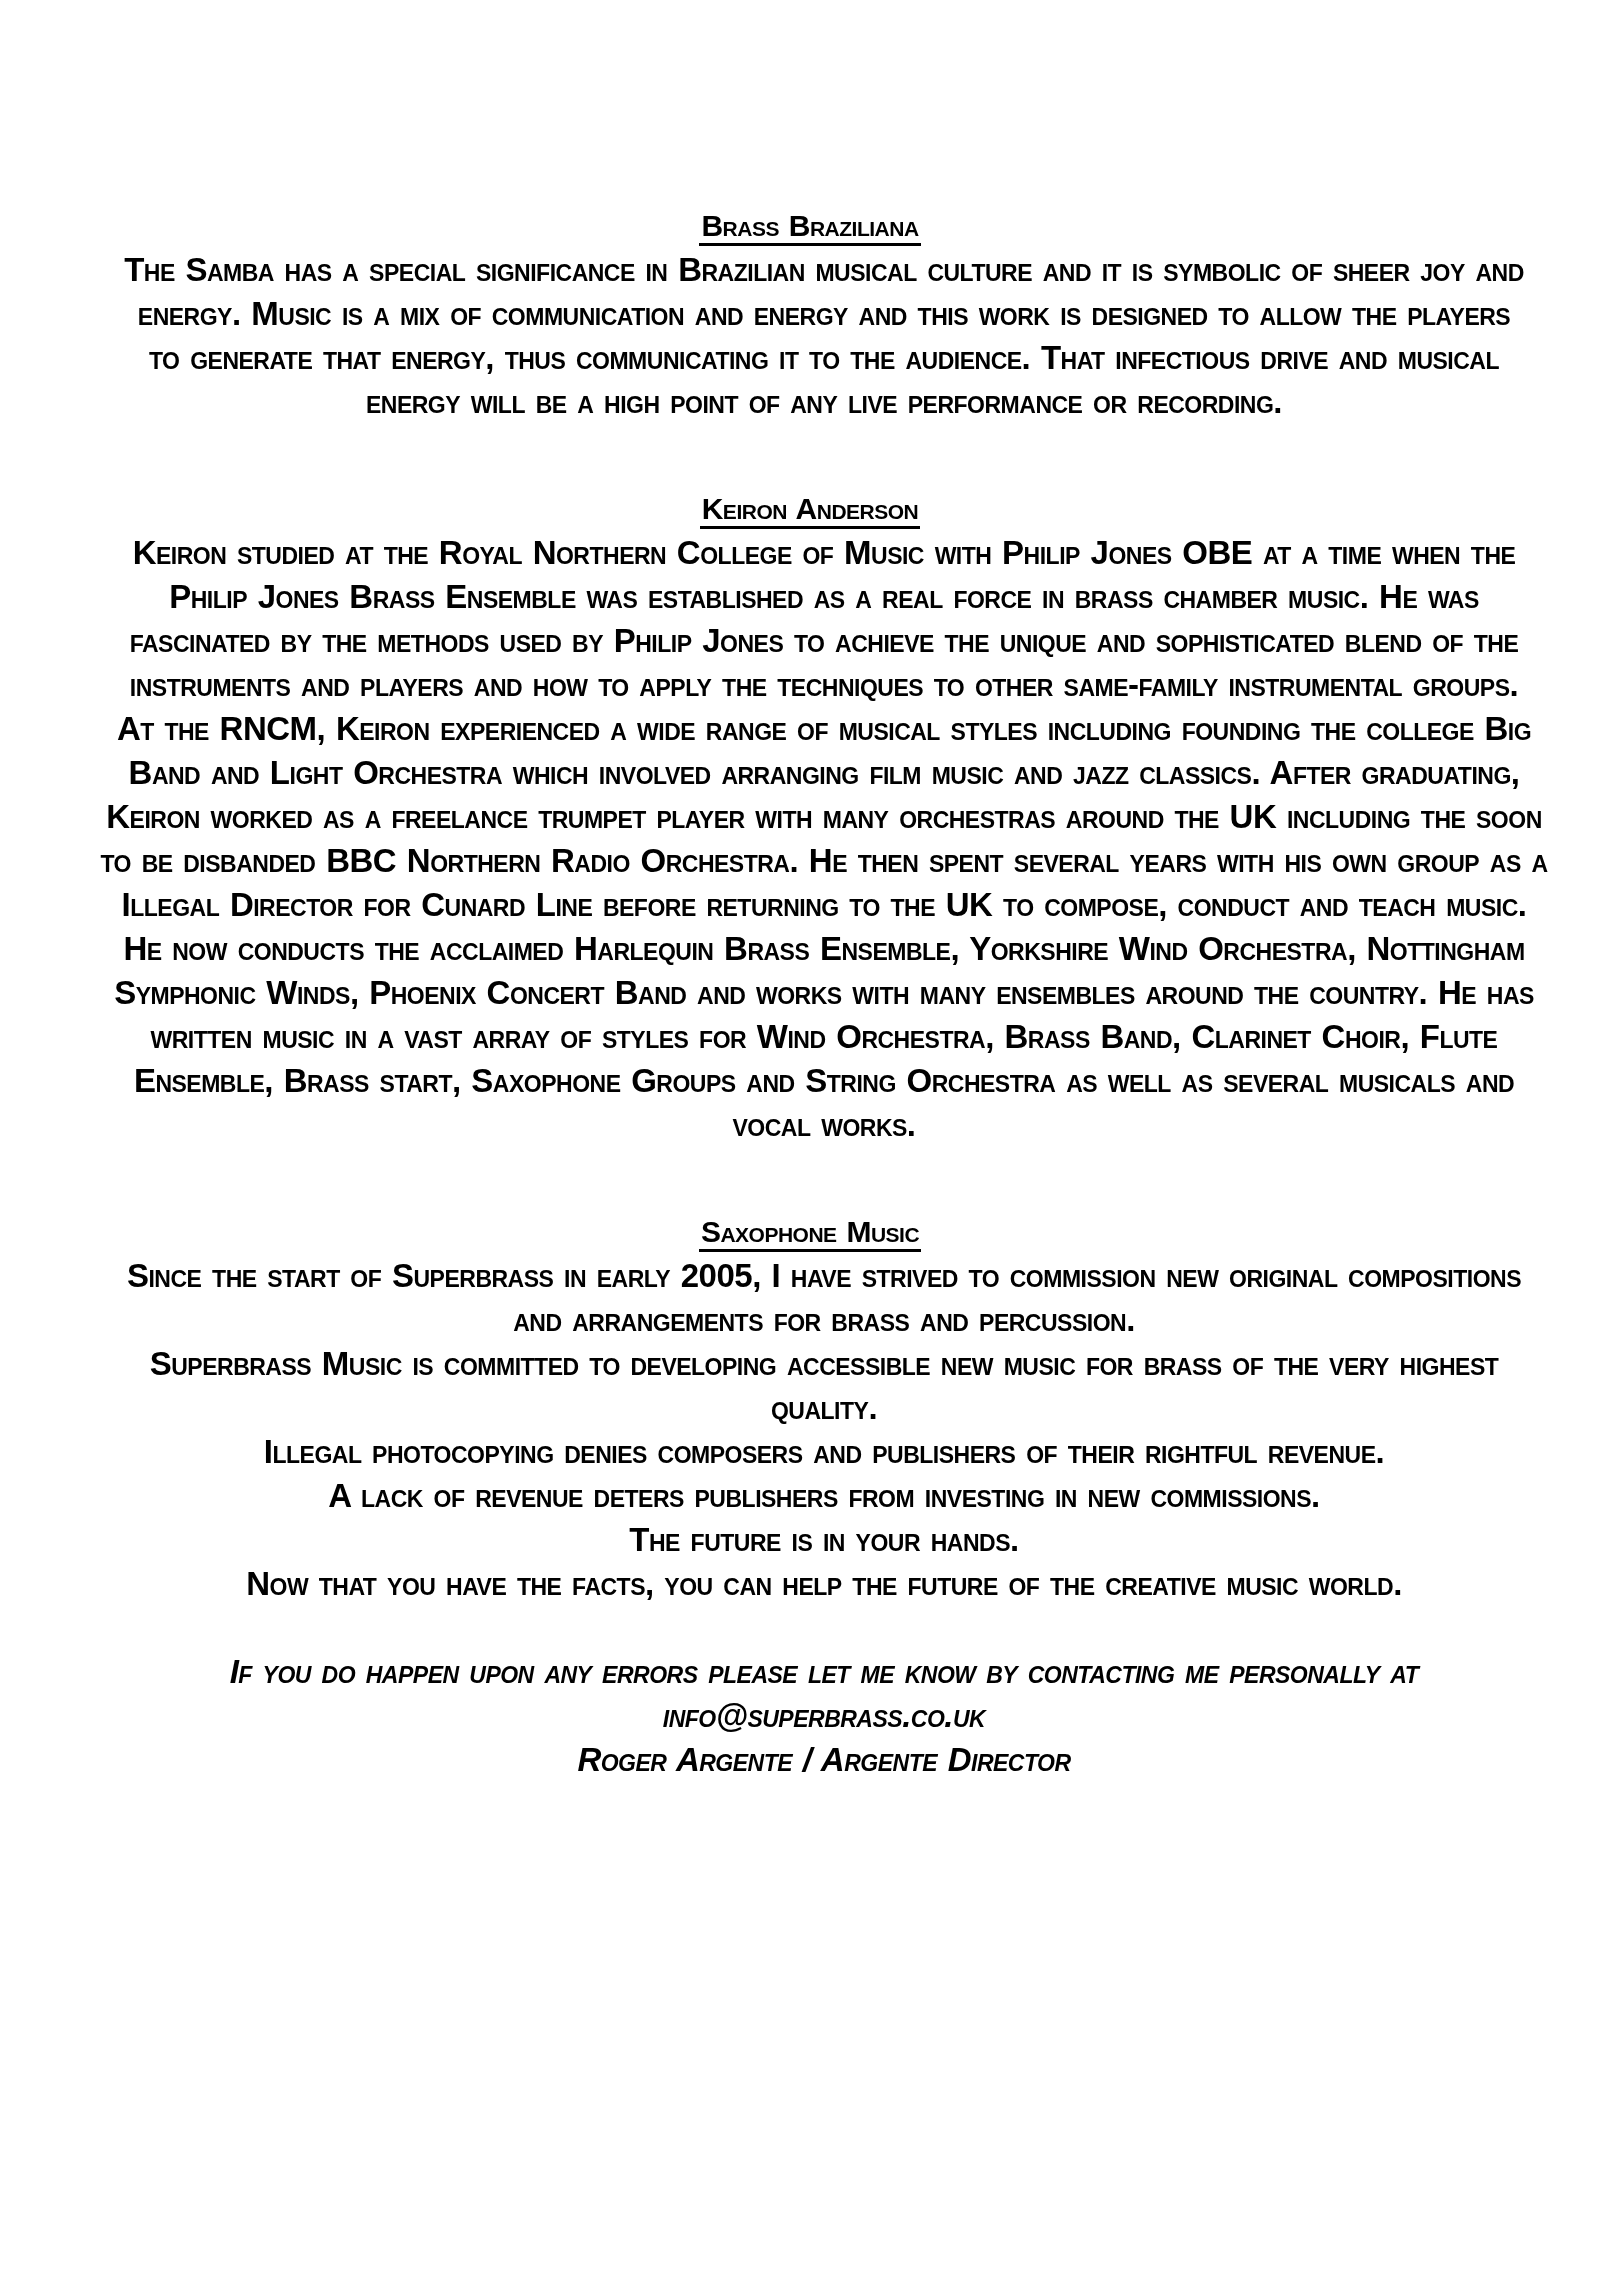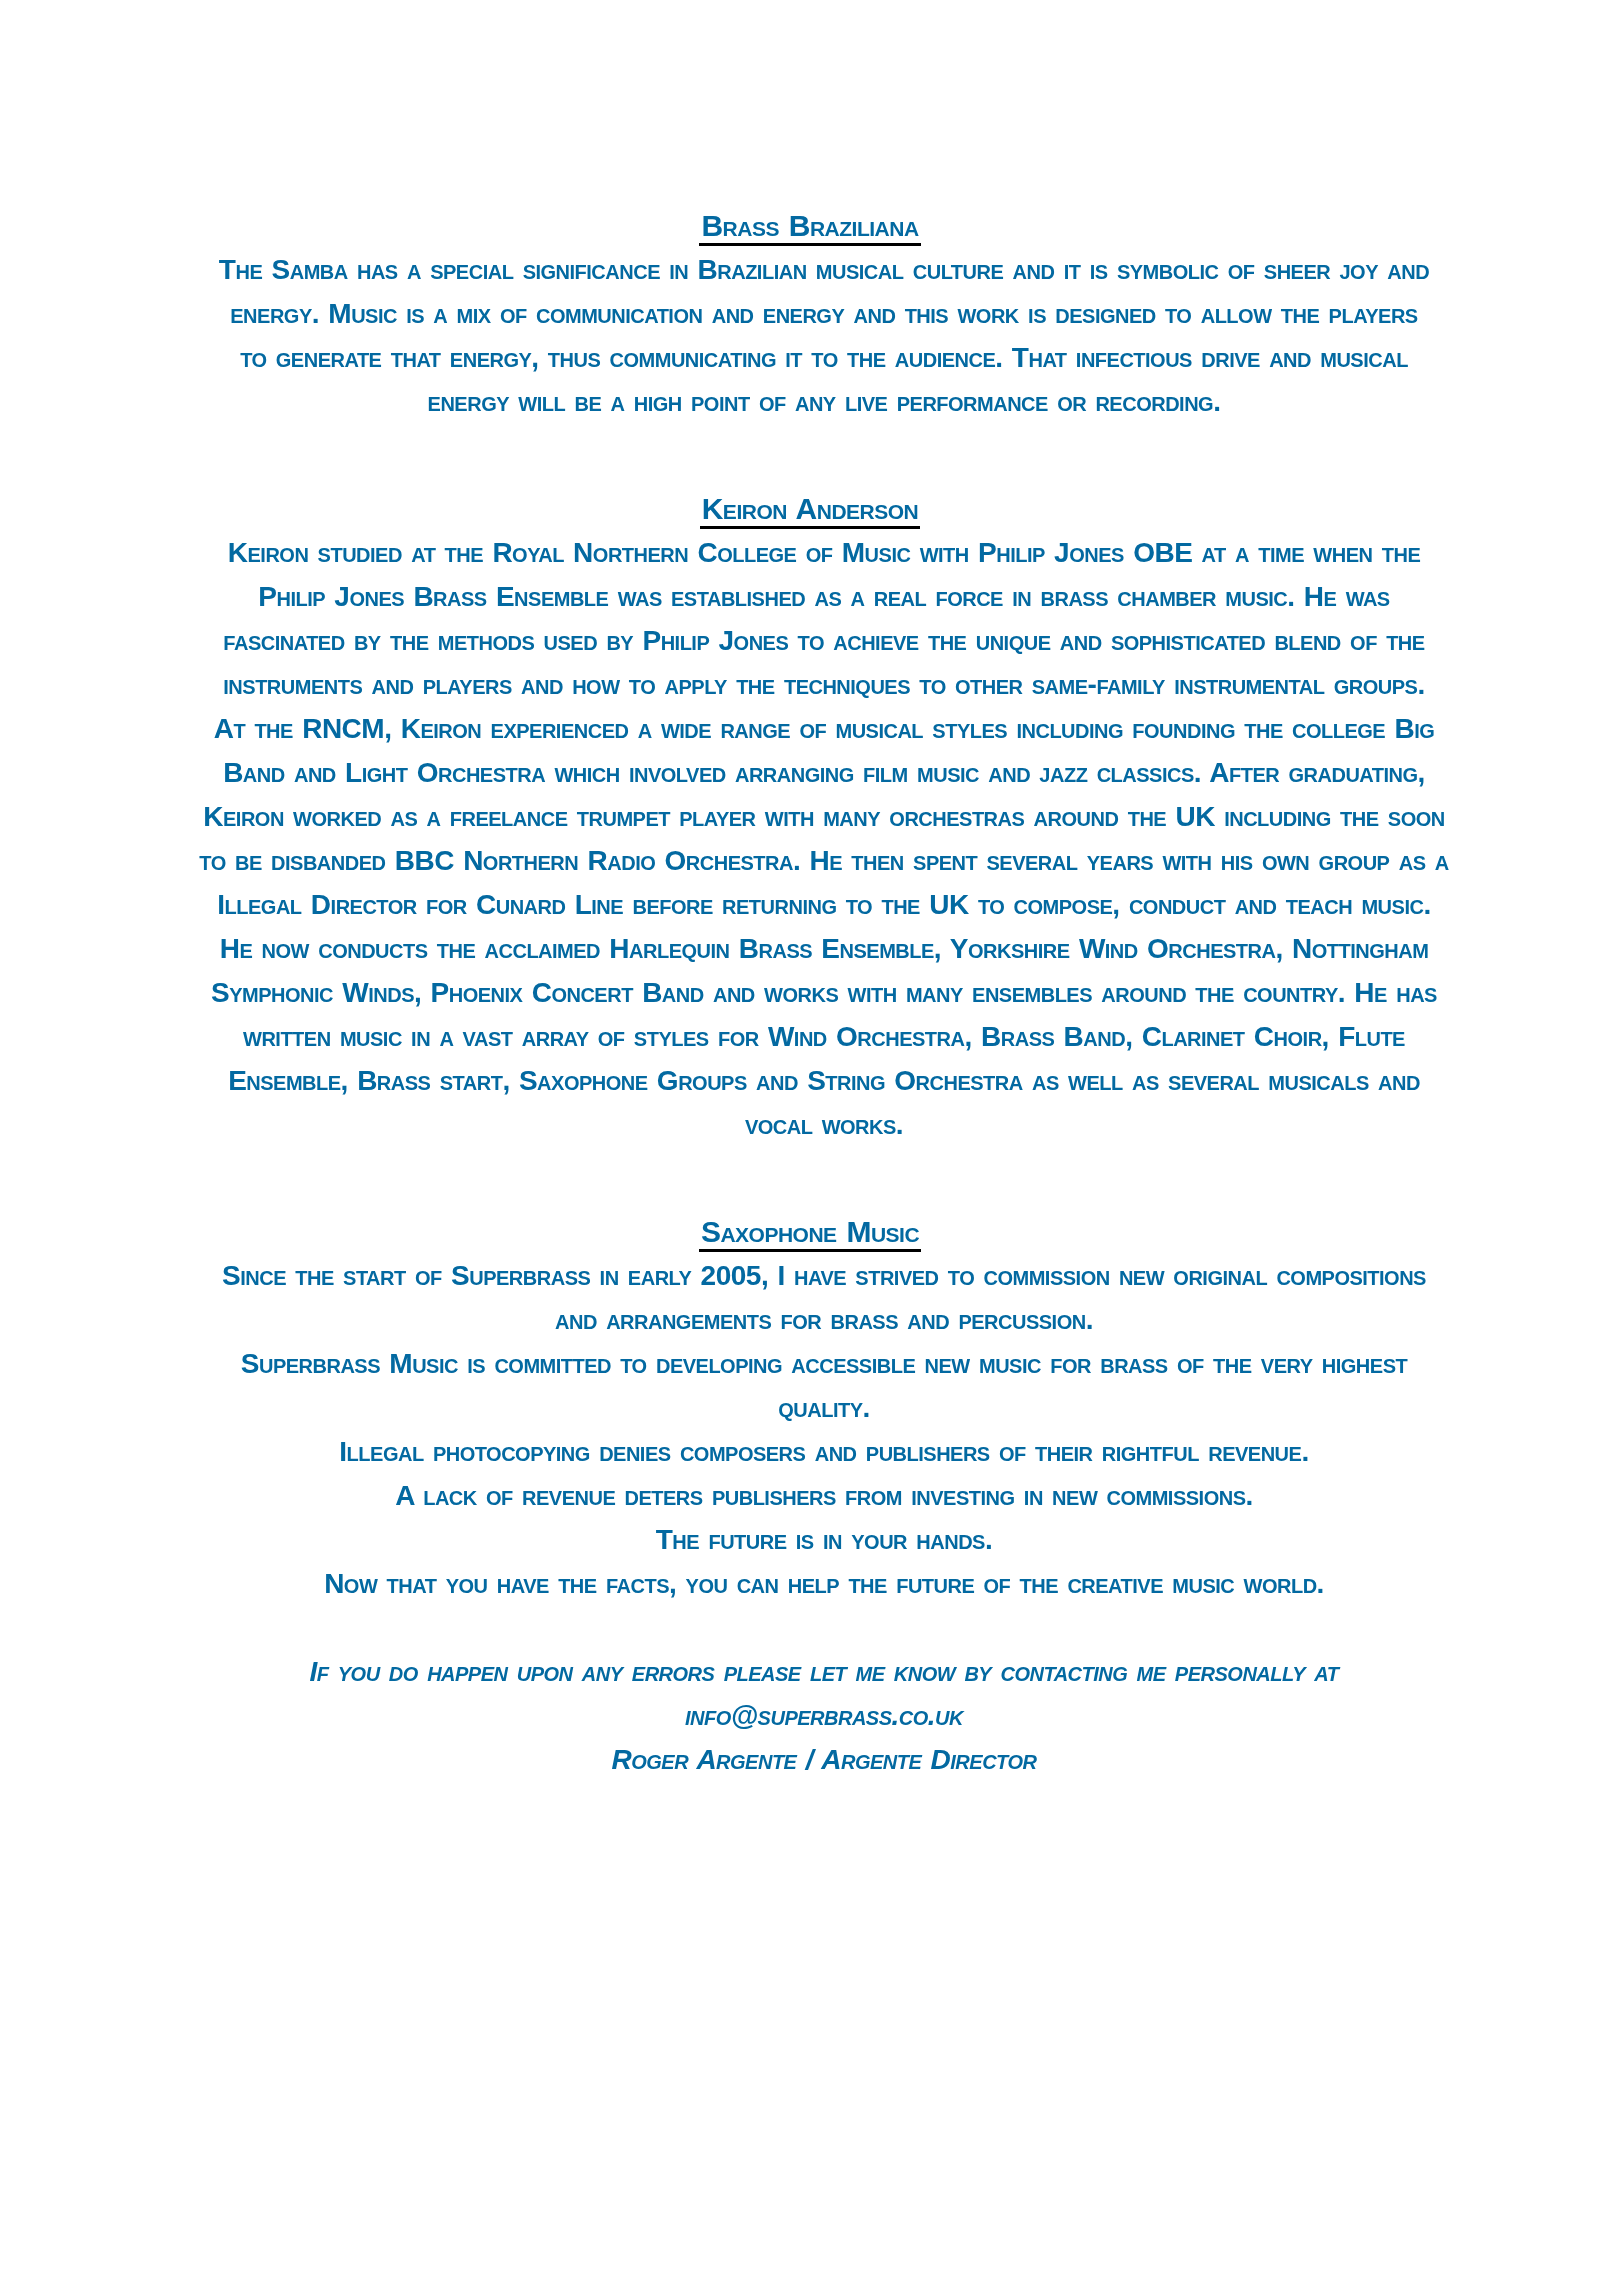--- a/index.html
+++ b/index.html
@@ -5,21 +5,21 @@
   html, body {
     margin: 0;
     padding: 0;
     background: #ffffff;
   }
   .page {
     position: relative;
     width: 1620px;
     height: 2293px;
     background: #ffffff;
-    color: #0369a1;
+    color: #000000;
     box-sizing: border-box;
     padding-top: 204px;
     font-family: "Liberation Sans", sans-serif;
     font-weight: 700;
     font-variant: small-caps;
     letter-spacing: -0.5px;
     word-spacing: 2px;
     text-align: center;
     overflow: hidden;
   }
@@ -32,21 +32,21 @@
     height: 44px;
     font-weight: 700;
   }
   .heading .u, .line .u {
     display: inline-block;
     border-bottom: 3.9px solid #000000;
     padding: 0 2px 0px 2px;
     line-height: 35px;
   }
   .line {
-    font-size: 28px;
+    font-size: 33px;
     line-height: 44px;
     height: 44px;
     white-space: nowrap;
     padding-left: 28px;
   }
   .footer { margin-top: 44px; font-style: italic; }
 </style>
 </head>
 <body>
 

